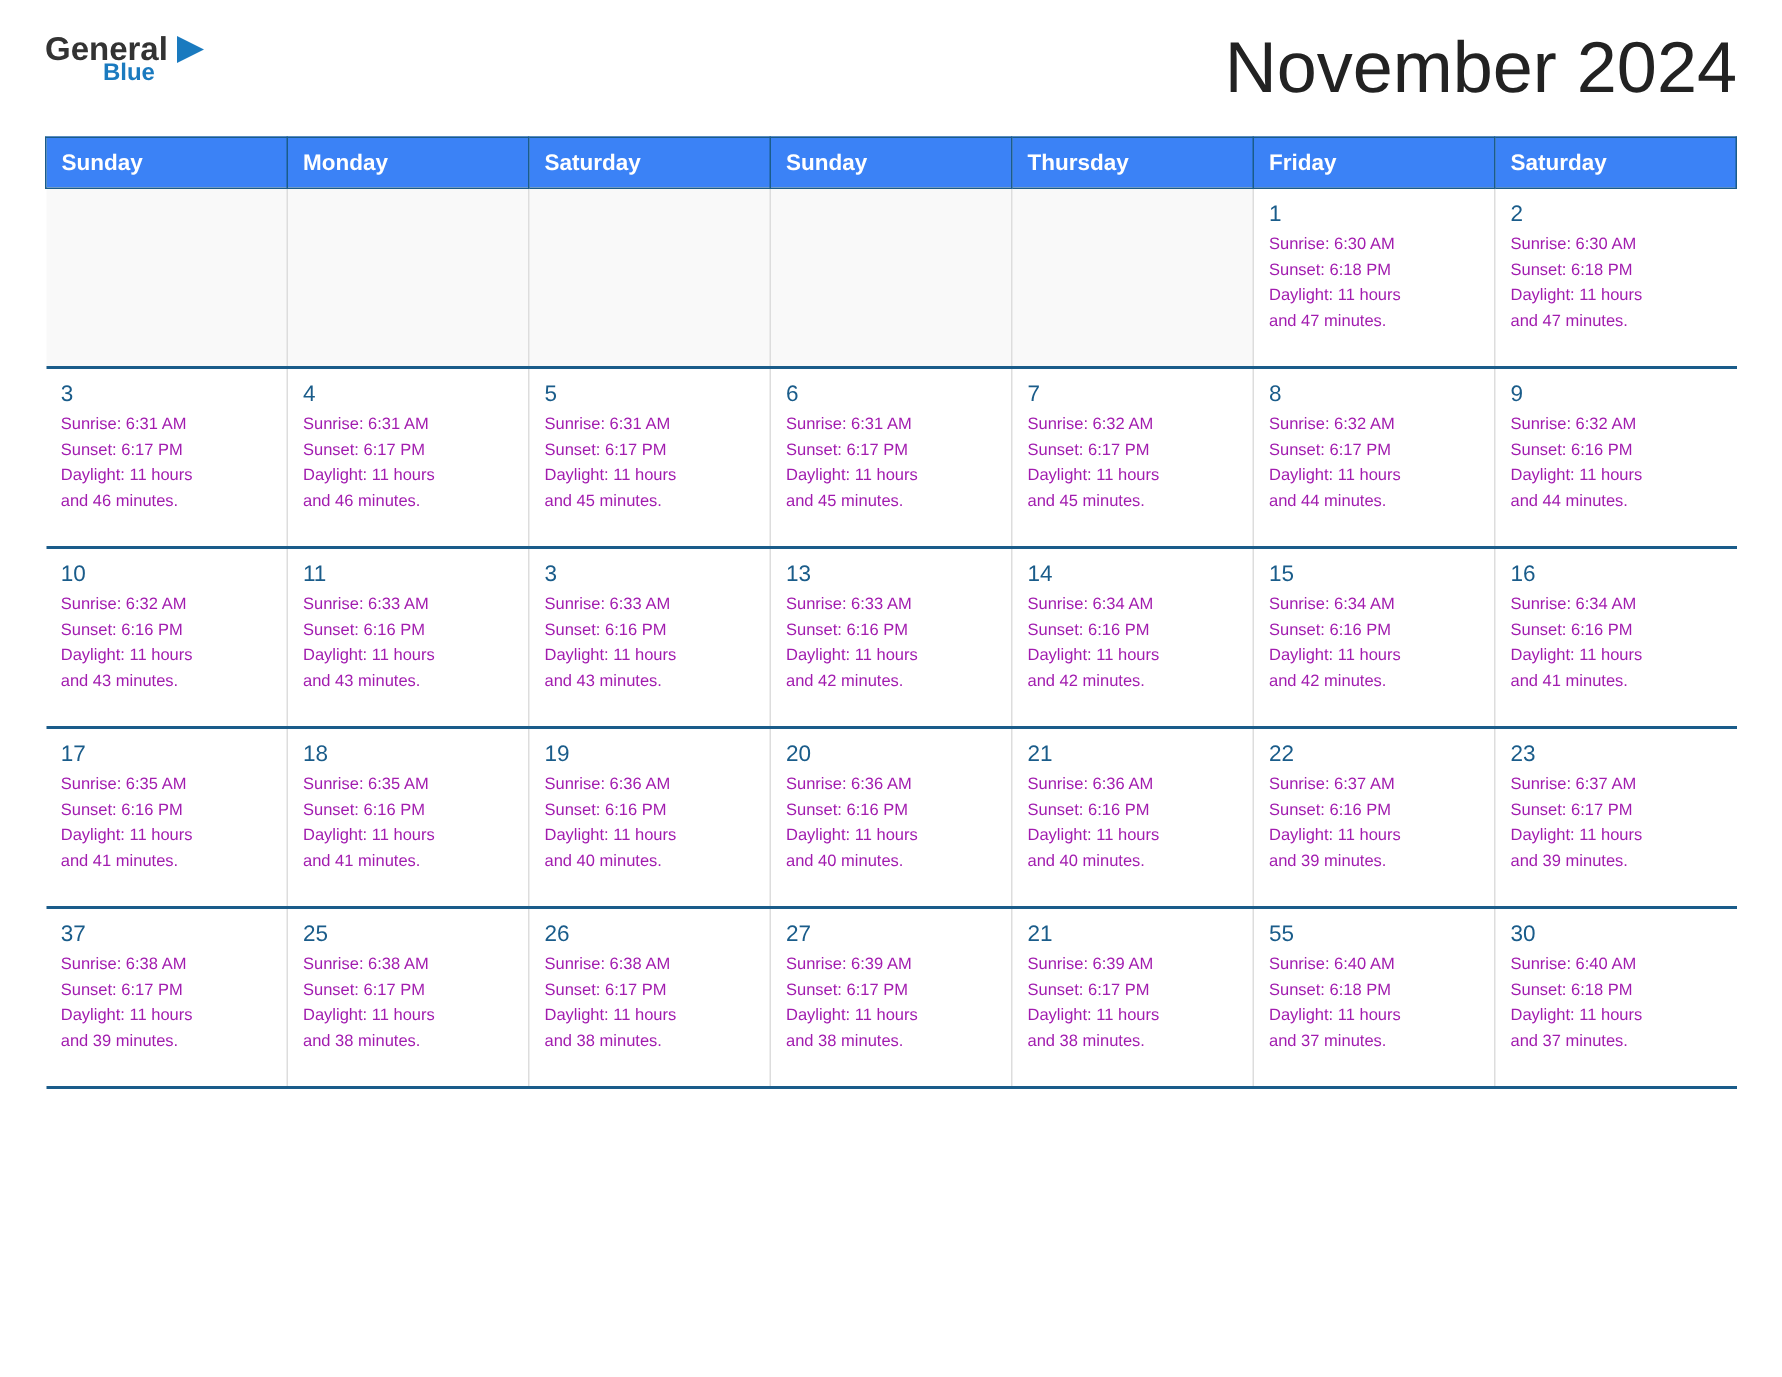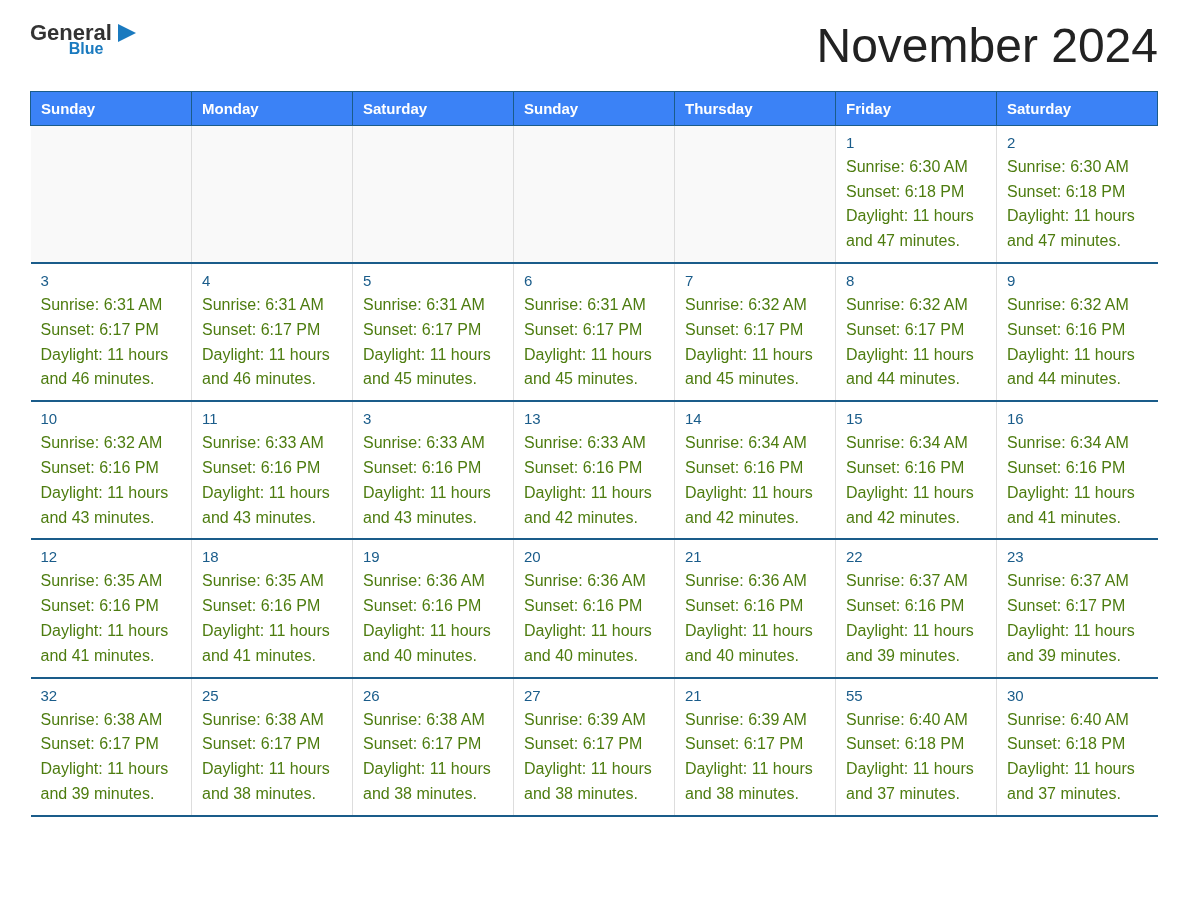--- a/index.html
+++ b/index.html
@@ -75,23 +75,23 @@
     tbody td:last-child {
       border-right: none;
     }
     .day-number {
       font-size: 15px;
       font-weight: normal;
       color: #1a5c8a;
       margin-bottom: 4px;
     }
     .day-info {
-      font-size: 16px;
+      font-size: 11px;
       line-height: 1.55;
-      color: #4d7c0f;
+      color: #a21caf;
     }
     .empty-cell {
       background: #f9f9f9;
     }
   </style>
 </head>
 <body>
 
 <div class="header">
   <div class="logo">
@@ -241,21 +241,21 @@
         <td>
           <div class="day-number">16</div>
           <div class="day-info" style="white-space: pre-line;">Sunrise: 6:34 AM
 Sunset: 6:16 PM
 Daylight: 11 hours
 and 41 minutes.</div>
         </td>
       </tr>
       <tr>
         <td>
-          <div class="day-number">12</div>
+          <div class="day-number">17</div>
           <div class="day-info" style="white-space: pre-line;">Sunrise: 6:35 AM
 Sunset: 6:16 PM
 Daylight: 11 hours
 and 41 minutes.</div>
         </td>
         <td>
           <div class="day-number">18</div>
           <div class="day-info" style="white-space: pre-line;">Sunrise: 6:35 AM
 Sunset: 6:16 PM
 Daylight: 11 hours
@@ -292,21 +292,21 @@
         <td>
           <div class="day-number">23</div>
           <div class="day-info" style="white-space: pre-line;">Sunrise: 6:37 AM
 Sunset: 6:17 PM
 Daylight: 11 hours
 and 39 minutes.</div>
         </td>
       </tr>
       <tr>
         <td>
-          <div class="day-number">32</div>
+          <div class="day-number">37</div>
           <div class="day-info" style="white-space: pre-line;">Sunrise: 6:38 AM
 Sunset: 6:17 PM
 Daylight: 11 hours
 and 39 minutes.</div>
         </td>
         <td>
           <div class="day-number">25</div>
           <div class="day-info" style="white-space: pre-line;">Sunrise: 6:38 AM
 Sunset: 6:17 PM
 Daylight: 11 hours

